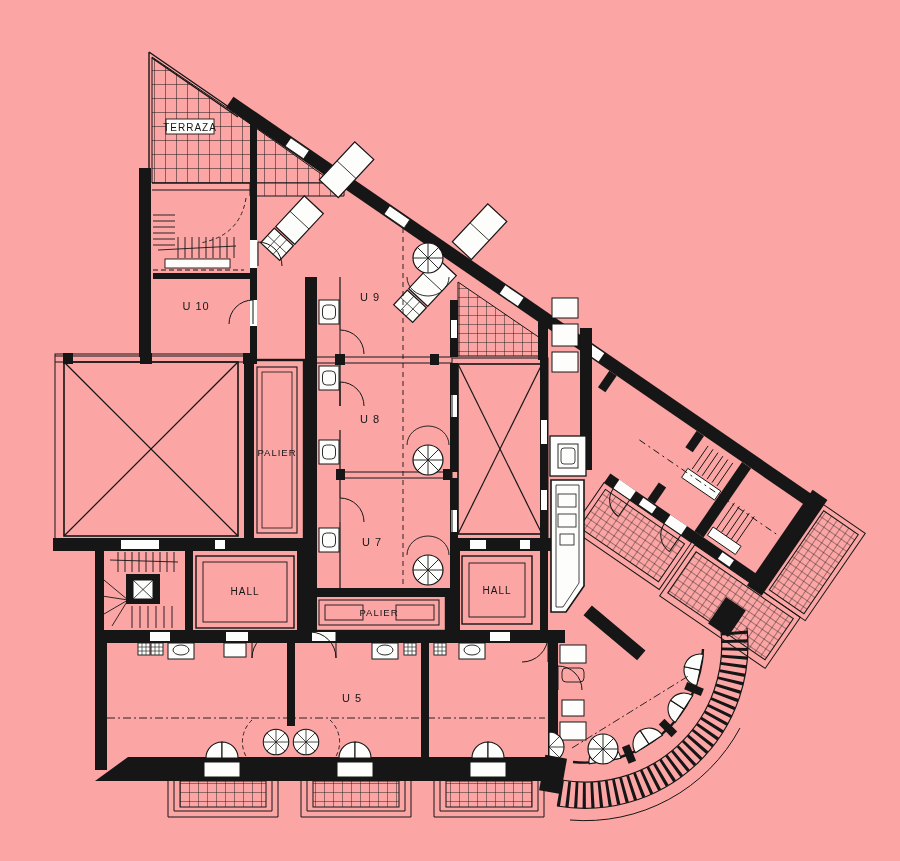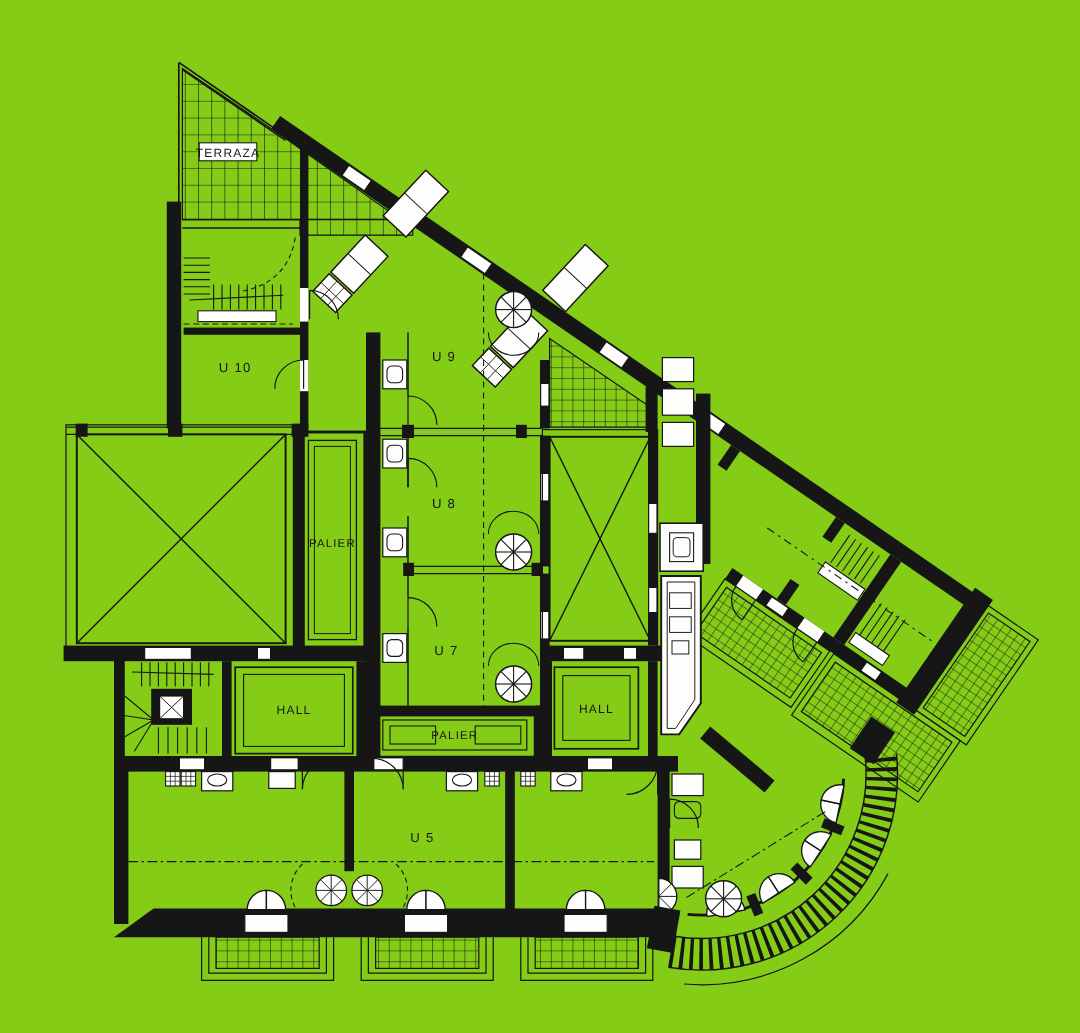--- a/index.html
+++ b/index.html
@@ -1,16 +1,16 @@
 <!DOCTYPE html>
 <html><head>
 <meta charset="utf-8">
 <style>
   html,body{margin:0;padding:0;background:#ffffff;}
-  .stage{width:900px;height:861px;position:relative;background:#84cc16;overflow:hidden;
+  .stage{width:900px;height:861px;position:relative;background:#fca5a5;overflow:hidden;
          font-family:"Liberation Sans", sans-serif;}
   svg{display:block}
   .w  {fill:#161616;stroke:none;}
   .ln {stroke:#161616;fill:none;}
   .wh {fill:#fdfdfb;stroke:#161616;}
   .whn{fill:#fdfdfb;stroke:none;}
   text{fill:#161616;font-family:"Liberation Sans", sans-serif;letter-spacing:1px;}
   .lbl{font-size:11px;}
   .lbs{font-size:10px;}
 </style>

